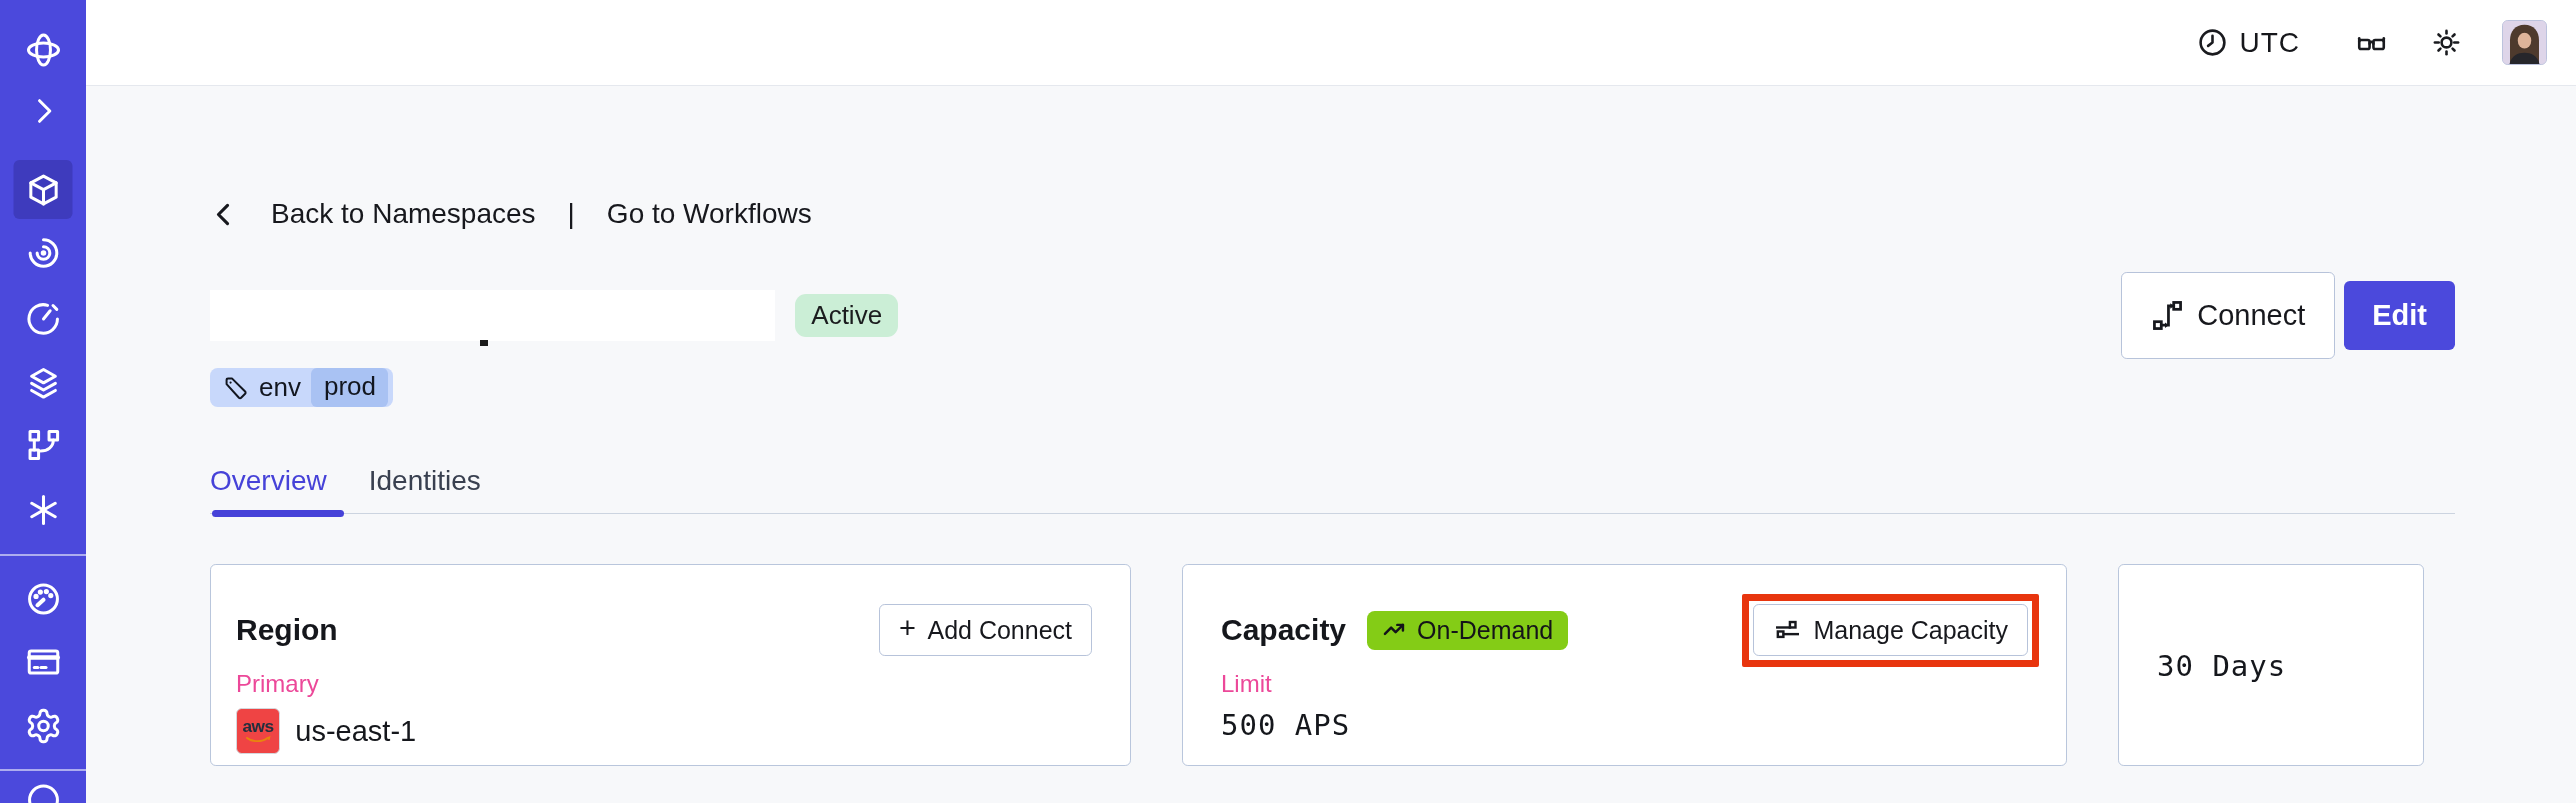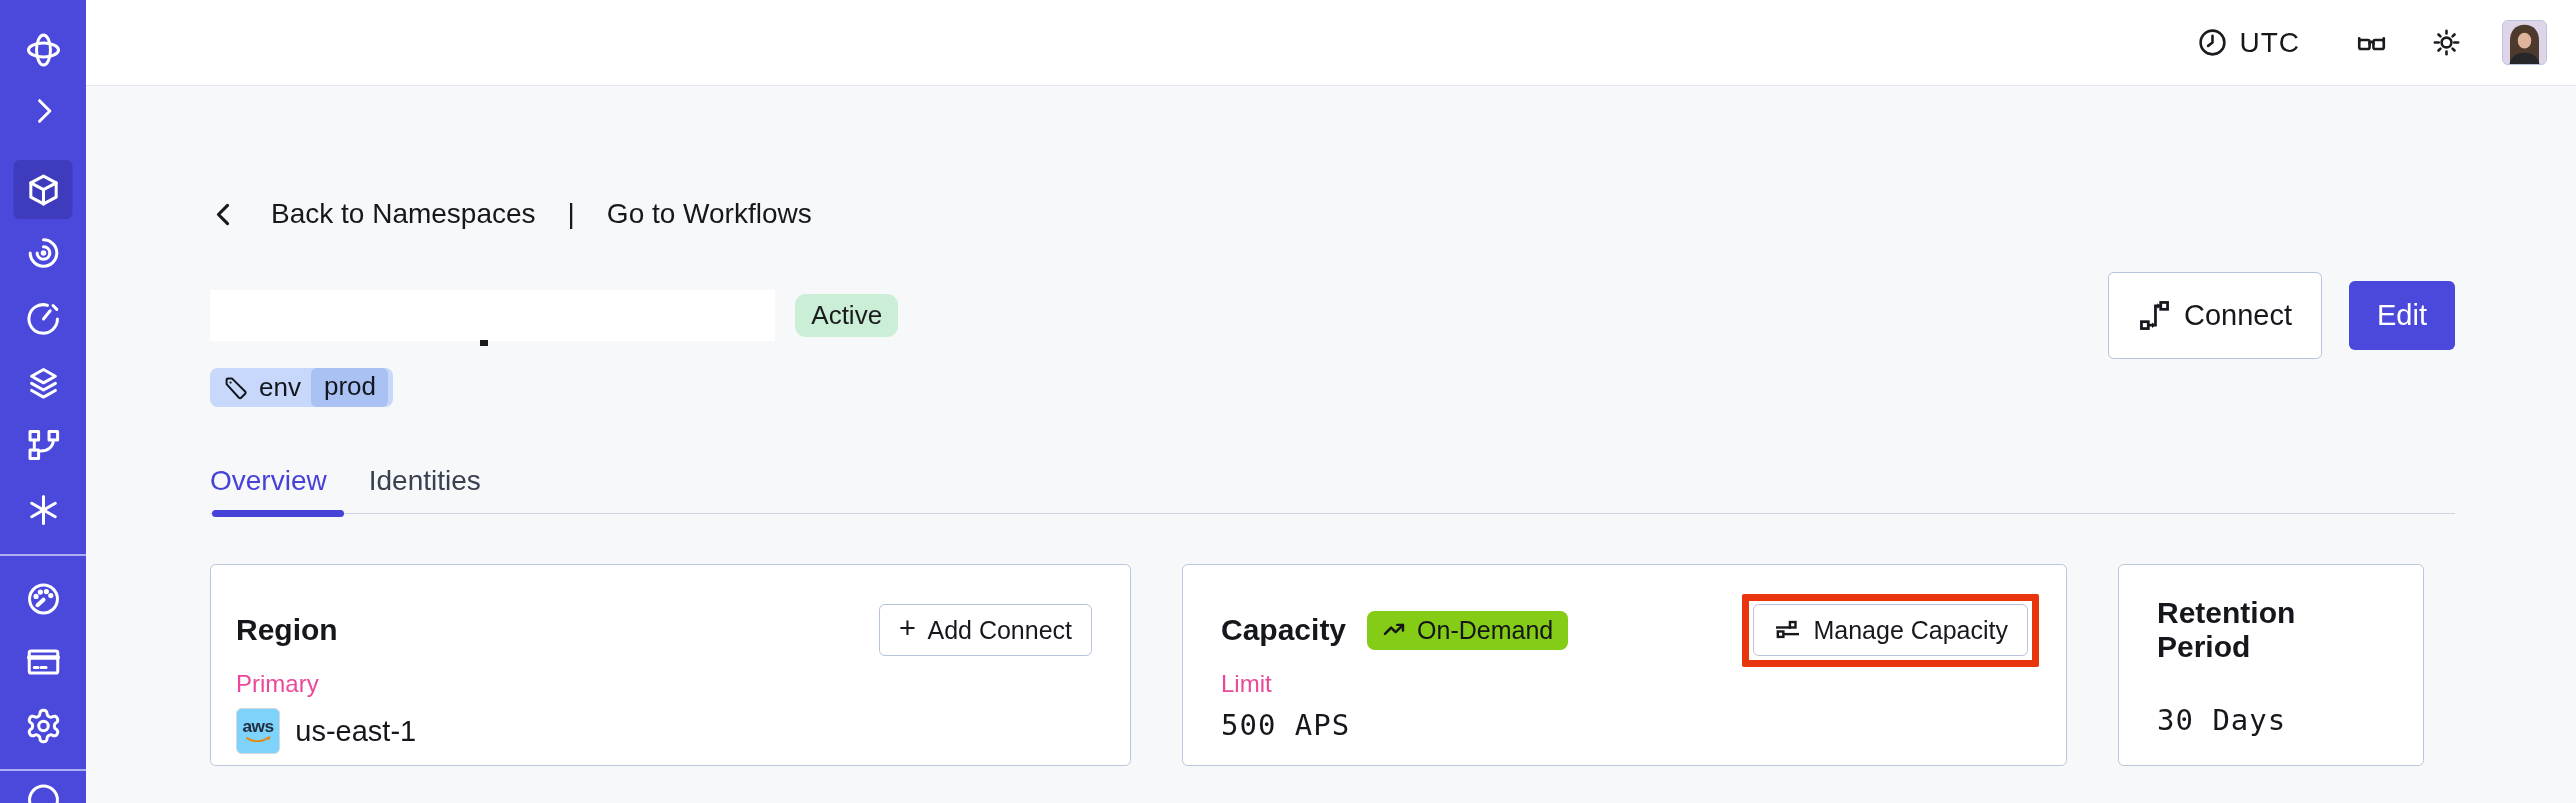--- a/index.html
+++ b/index.html
@@ -61,22 +61,22 @@
   }
   .title-spacer { flex:1; }
   .btn-outline {
     display:flex; align-items:center; gap:13.4px;
     background:#ffffff; border:1.9px solid #b7c3da; border-radius:5.8px;
     height:87px; padding:0 29px; font-size:29px; font-weight:500; color:#17181d;
     font-family:"Liberation Sans", sans-serif; cursor:pointer;
   }
   .btn-outline svg { stroke:#17181d; fill:none; stroke-width:2; stroke-linecap:square; width:33px; height:33px; }
   .btn-primary {
-    margin-left:27px; background:#4b49dc; color:#ffffff; border:none; border-radius:5.8px;
-    height:69px; padding:0 28px; font-size:29px; font-weight:400;
+    margin-left:9px; background:#4b49dc; color:#ffffff; border:none; border-radius:5.8px;
+    height:69px; padding:0 28px; font-size:29px; font-weight:700;
     font-family:"Liberation Sans", sans-serif; cursor:pointer;
   }
 
   .tag-row { margin-top:18px; }
   .env-tag {
     display:inline-flex; align-items:center; gap:10.5px;
     background:#c8d8fb; border-radius:7.7px; height:39px; padding:0 4.8px 0 12.5px;
     font-size:26px; color:#12161f;
   }
   .env-tag svg { stroke:#12161f; fill:none; stroke-width:2; stroke-linejoin:round; width:26px; height:26px; }
@@ -115,21 +115,21 @@
   }
   .pill-badge svg { stroke:#141419; fill:none; stroke-width:2.2; stroke-linecap:round; stroke-linejoin:round; width:27px; height:27px; }
   .annotated-wrap { position:relative; }
   .annotation-box { position:absolute; inset:-10.5px; border:7.7px solid #e8350e; border-radius:1.9px; pointer-events:none; }
   .field-label { margin-top:12.5px; font-size:24px; color:#ec4899; }
   .field-value-row { margin-top:10.5px; display:flex; align-items:center; gap:15.3px; }
   .field-value { font-size:29px; color:#15171c; }
   .mono-value { font-family:"DejaVu Sans Mono", monospace; font-size:29px; color:#15171c; letter-spacing:1px; }
   .retention-value { margin-top:46px; }
   .aws-chip {
-    width:44px; height:46px; background:#7dd3fc; border:1.9px solid #d5d8dd; border-radius:5.8px;
+    width:44px; height:46px; background:#ef4444; border:1.9px solid #d5d8dd; border-radius:5.8px;
     display:flex; flex-direction:column; align-items:center; justify-content:center;
   }
   .aws-chip .aws-word { font-size:17.3px; font-weight:bold; color:#232f3e; line-height:1; letter-spacing:-0.5px; }
   .aws-chip svg { width:25px; height:8.6px; margin-top:1px; }
 </style>
 </head>
 <body>
 
 <nav class="sidebar">
   <div class="nav-item" style="top:20px">
@@ -358,21 +358,18 @@
           <div class="annotation-box"></div>
         </div>
       </div>
       <div class="field-label">Limit</div>
       <div class="field-value-row">
         <span class="mono-value">500 APS</span>
       </div>
     </section>
 
     <section class="card card-retention">
-      <div class="card-head">
-        <span class="card-title">Retention Period</span>
-      </div>
       <div class="mono-value retention-value">30 Days</div>
     </section>
 
   </div>
 </main>
 
 
 </body></html>

